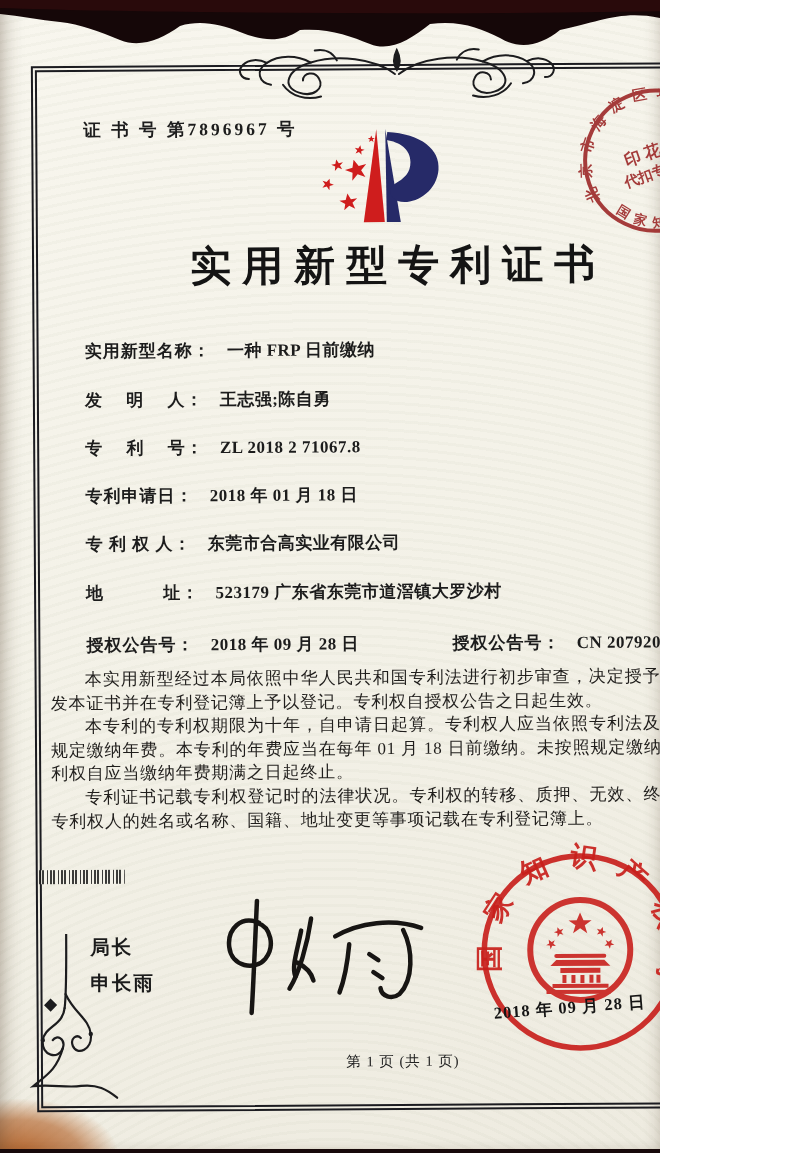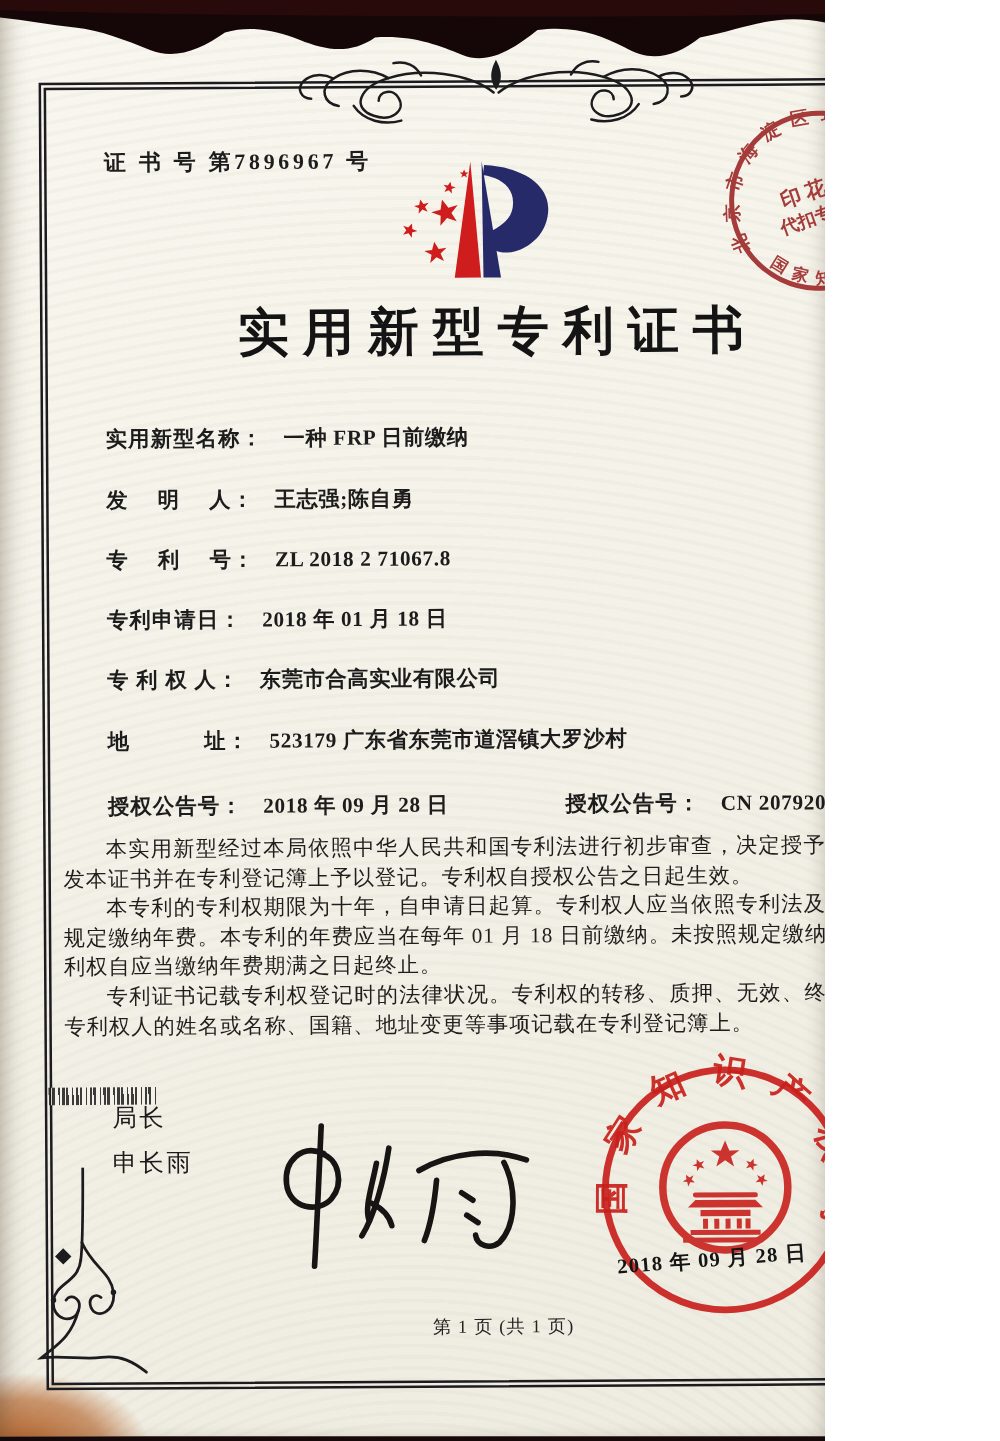--- a/index.html
+++ b/index.html
@@ -28,21 +28,21 @@
   .field{position:absolute;left:86px;font-size:17px;color:#1c1c1c;white-space:nowrap;}
   .flabel{font-weight:600;letter-spacing:1px;text-align:center;}
   .fvalue{margin-left:12px;font-weight:600;letter-spacing:.5px;}
   .grant-no{position:absolute;left:452px;top:632px;font-size:17px;color:#1c1c1c;}
   .paras{position:absolute;left:50px;top:666px;width:700px;color:#201e1c;}
   .paras p{margin:0;padding:0;font-size:17px;line-height:23.6px;letter-spacing:.8px;
            text-indent:2em;text-align:justify;}
   .barcode{position:absolute;left:37px;top:868px;width:86px;height:14px;opacity:.85;
            background:repeating-linear-gradient(90deg,#1c1c1c 0 2px,#f5f3ea 2px 3px,
                       #1c1c1c 3px 5px,#f5f3ea 5px 8px,#1c1c1c 8px 9px,#f5f3ea 9px 11px);}
-  .signer{position:absolute;left:88px;top:876px;font-size:19.5px;font-weight:400;
+  .signer{position:absolute;left:88px;top:928px;font-size:19.5px;font-weight:700;
           color:#1b1b1b;line-height:36px;letter-spacing:2px;}
   .signature{position:absolute;left:195px;top:888px;}
   .seal{position:absolute;left:468px;top:843px;mix-blend-mode:multiply;}
   .seal-date{position:absolute;left:462px;top:998px;width:210px;text-align:center;
              font-size:16.5px;font-weight:700;color:#151515;letter-spacing:1px;
              transform:rotate(-4deg);}
   .footer{position:absolute;left:0;top:1052px;width:800px;text-align:center;
           font-size:14.5px;color:#222;letter-spacing:1px;}
   .tax-stamp{position:absolute;left:566px;top:70px;transform:rotate(-19deg);
              opacity:.87;mix-blend-mode:multiply;}

